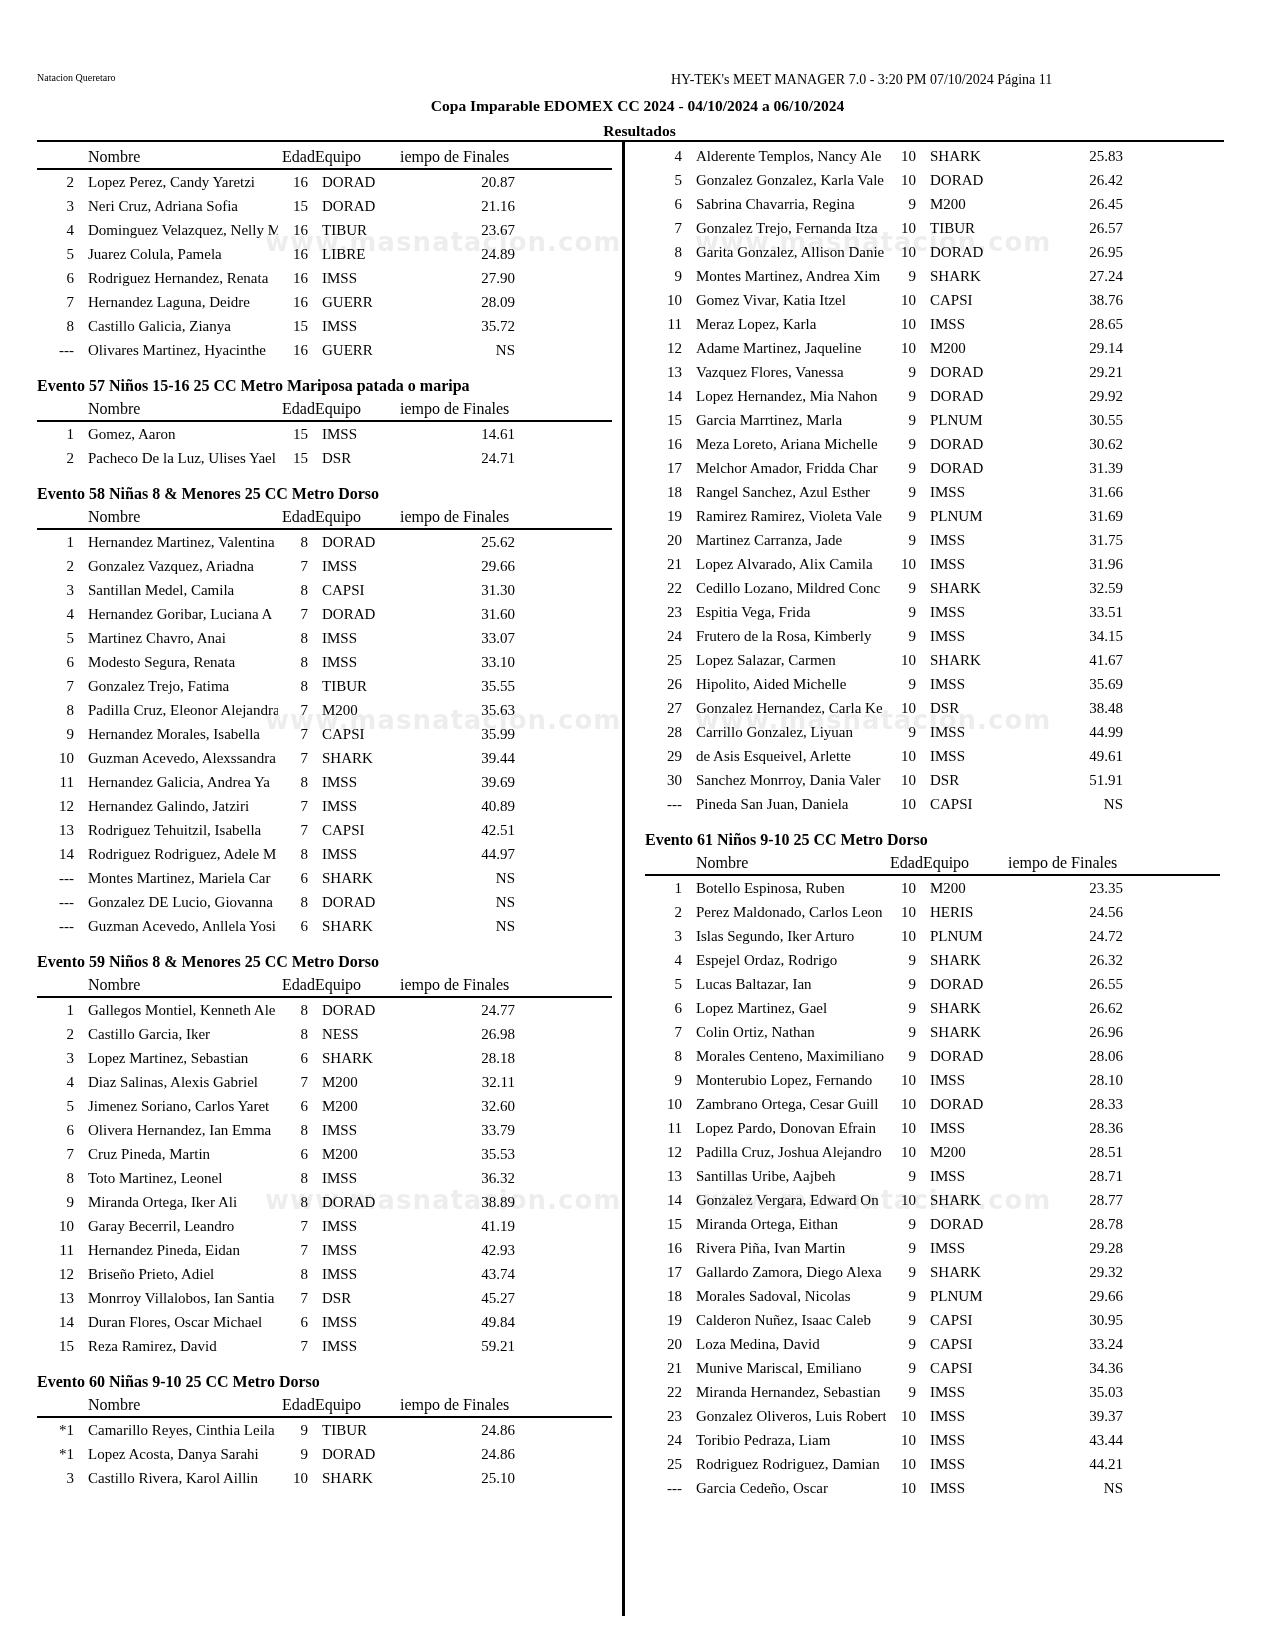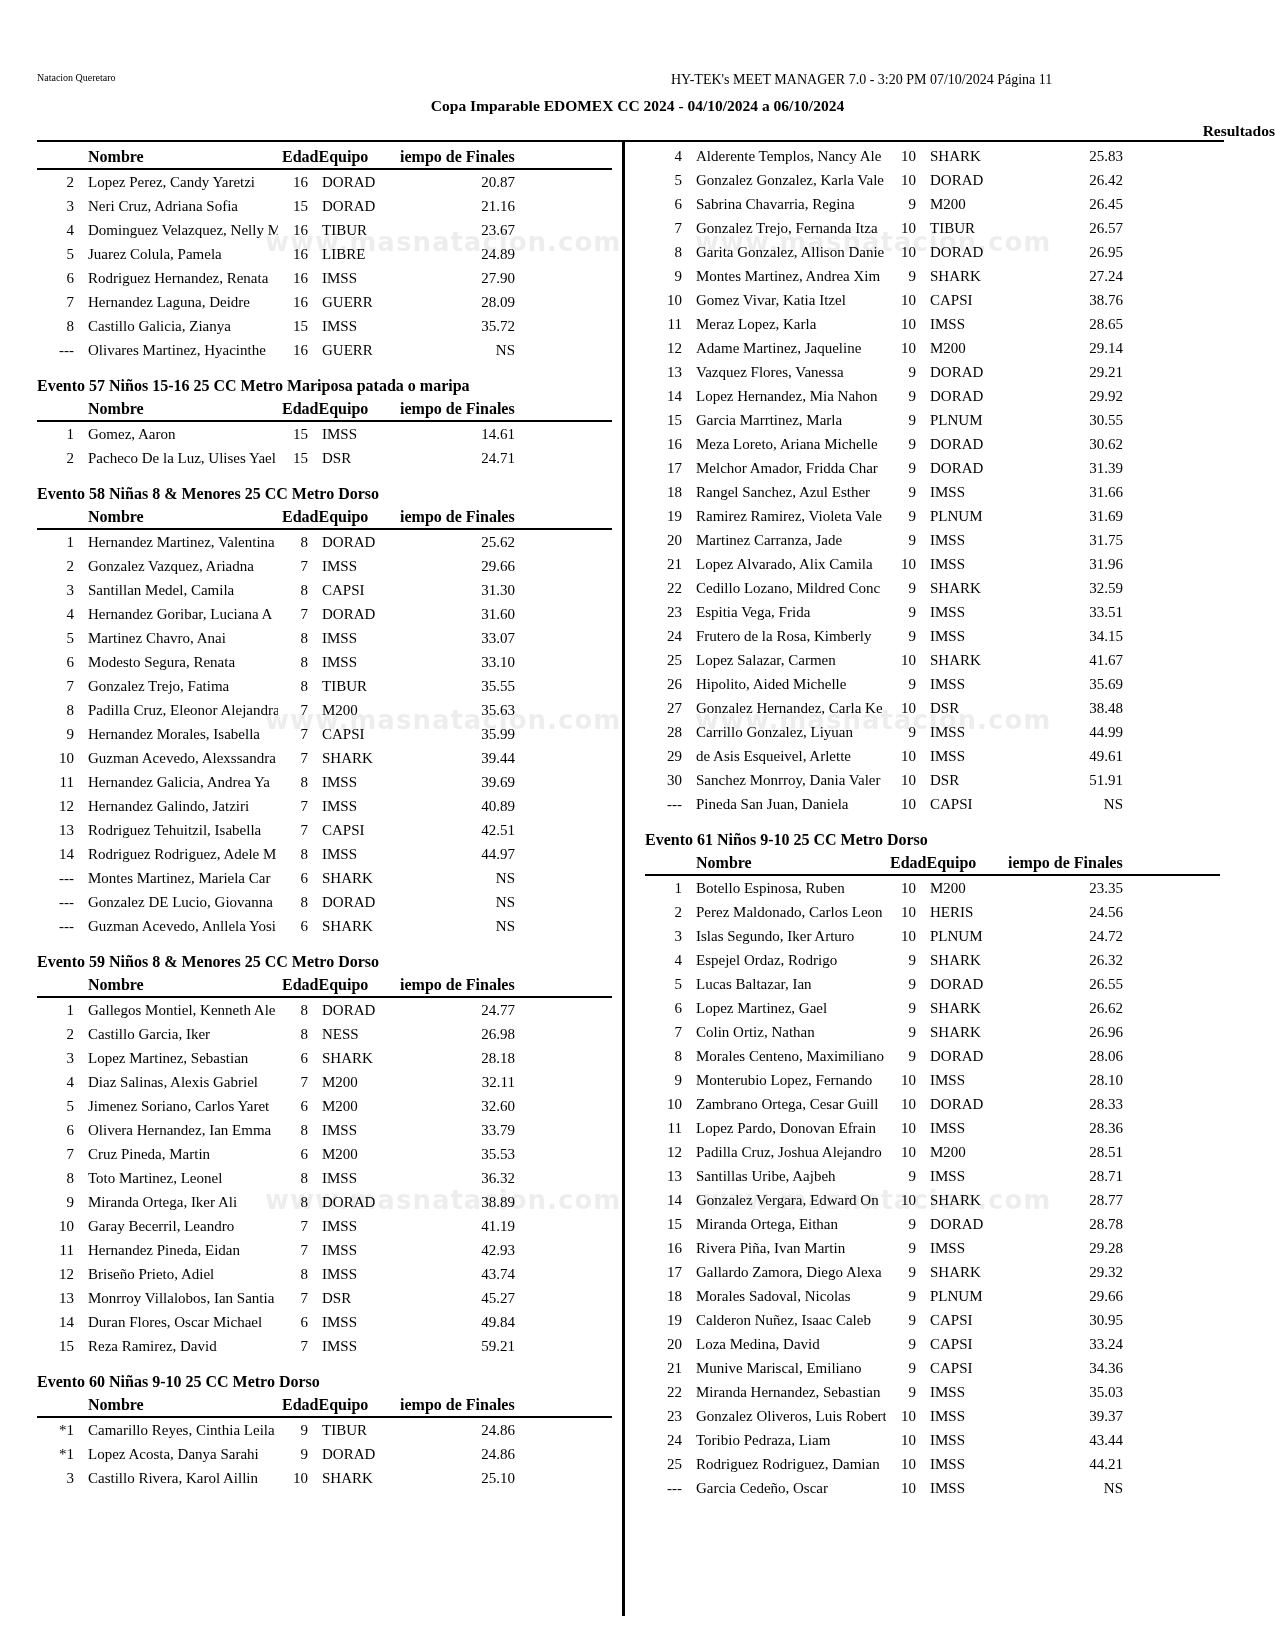--- a/index.html
+++ b/index.html
@@ -4,31 +4,31 @@
   <style>
     html, body { margin: 0; padding: 0; background: #ffffff; }
     body {
       width: 1275px; height: 1650px; position: relative; overflow: hidden;
       font-family: "Liberation Serif", "DejaVu Serif", serif;
       color: #000;
     }
     .hdr-left { position: absolute; left: 37px; top: 72px; font-size: 10px; }
     .hdr-right { position: absolute; left: 671px; top: 72px; font-size: 14px; white-space: nowrap; }
     .hdr-title { position: absolute; left: 0; width: 1275px; top: 97px; text-align: center; font-size: 15.5px; font-weight: bold; box-sizing: border-box; }
-    .hdr-sub { position: absolute; left: 0; width: 1275px; top: 122px; text-align: right; font-size: 15.5px; font-weight: bold; padding-left: 4px; box-sizing: border-box; }
+    .hdr-sub { position: absolute; left: 0; width: 1275px; top: 122px; text-align: center; font-size: 15.5px; font-weight: bold; padding-left: 4px; box-sizing: border-box; }
     .top-rule { position: absolute; left: 37px; width: 1187px; top: 140px; height: 2px; background: #000; }
     .col-divider { position: absolute; left: 622px; top: 141px; width: 3px; height: 1475px; background: #000; }
 
     .col { position: absolute; width: 575px; }
     .col-left { left: 37px; top: 146px; }
     .col-right { left: 645px; top: 144px; }
 
     .event { margin-bottom: 12px; }
     .event-title { font-weight: bold; font-size: 16px; height: 24px; line-height: 24px; white-space: nowrap; }
-    .thead { position: relative; height: 22px; line-height: 22px; font-weight: bold; font-size: 16px; border-bottom: 2px solid #000; }
+    .thead { position: relative; height: 22px; line-height: 22px; font-weight: normal; font-size: 16px; border-bottom: 2px solid #000; }
     .thead span { position: absolute; top: 0; white-space: nowrap; }
     .th-name { left: 51px; }
     .th-edad { left: 245px; }
     .th-tiempo { left: 363px; text-align: center; }
 
     .row { position: relative; height: 24px; line-height: 24px; font-size: 15px; white-space: nowrap; }
     .row span { position: absolute; top: 0; }
     .c-place { left: 0; width: 37px; text-align: right; }
     .c-name { left: 51px; width: 190px; overflow: hidden; }
     .c-age { left: 245px; width: 26px; text-align: right; }

